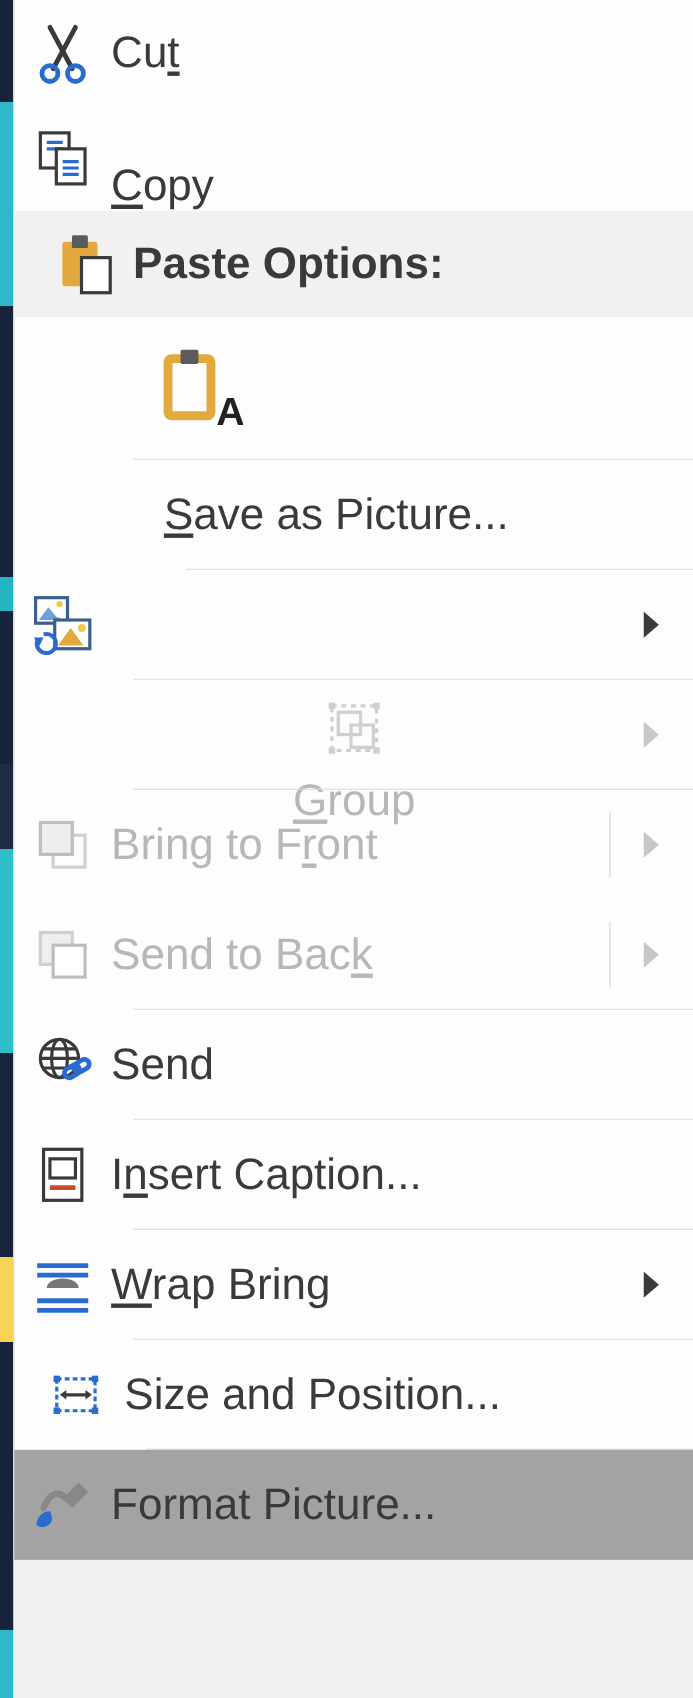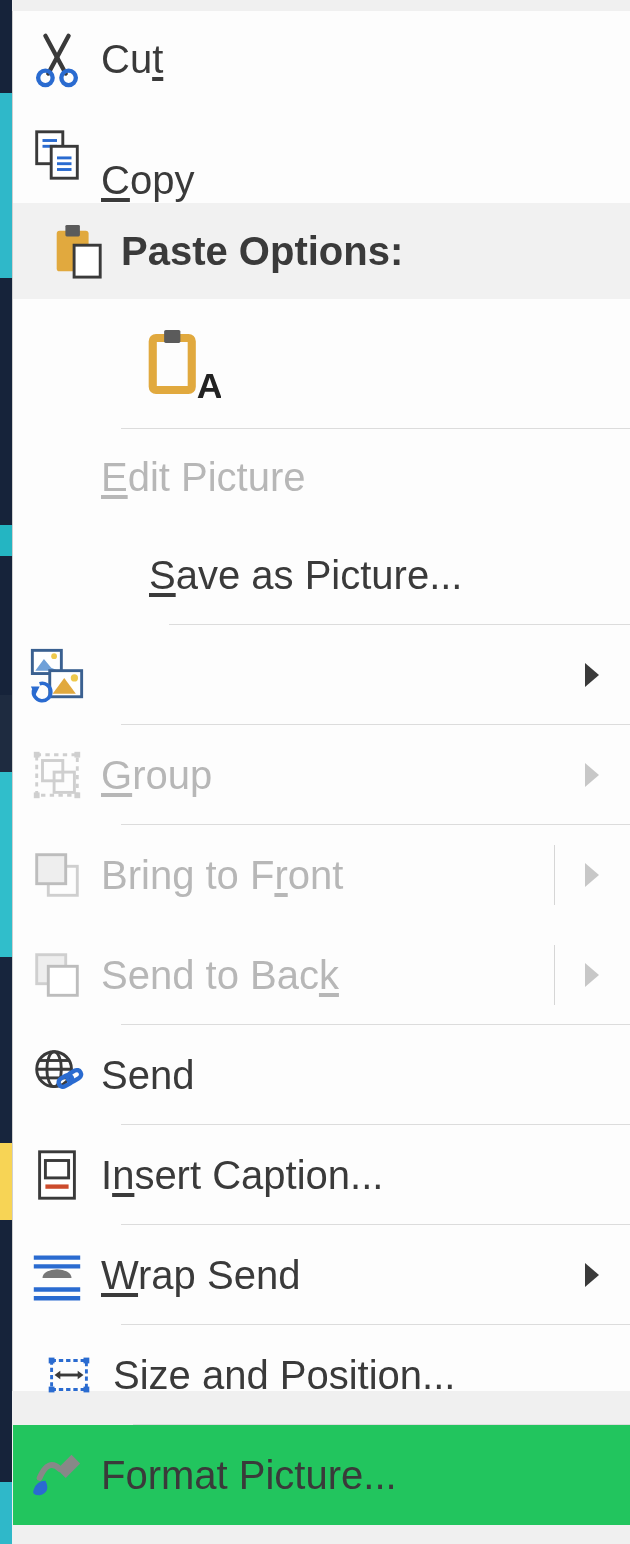--- a/index.html
+++ b/index.html
@@ -1,25 +1,25 @@
 <!DOCTYPE html>
 <html><head>
 <meta charset="utf-8">
 <style>
 html,body{margin:0;padding:0;background:#f0f0f0;}
 body{width:630px;height:1544px;font-family:"Segoe UI",Tahoma,Arial,sans-serif;font-size:40px;color:#3a3a3a;overflow:hidden;}
 .edge-strip{position:absolute;left:0;top:0;width:12px;height:1544px;background:linear-gradient(#16233a 0 6%,#2fb8c9 6% 18%,#16233a 18% 34%,#24b5c2 34% 36%,#16233a 36% 45%,#1e2b40 45% 50%,#30becb 50% 62%,#17253d 62% 74%,#f7d455 74% 79%,#16233a 79% 96%,#2fb8c9 96% 100%);}
-.menu{position:absolute;left:12px;top:11px;width:618px;height:1380px;background:#fdfdfd;border-left:1px solid #d0d0d0;}
+.menu{position:absolute;left:12px;top:0;width:618px;height:1380px;background:#fdfdfd;border-left:1px solid #d0d0d0;}
 .row{height:100px;display:flex;align-items:center;position:relative;}
 .icon-cell{width:88px;display:flex;align-items:center;justify-content:center;height:100%;flex:0 0 88px;}
 .label{flex:1 1 auto;white-space:nowrap;}
 .sep{position:absolute;left:108px;right:0;bottom:0;height:1px;background:#dcdcdc;}
 .row.header{background:#f1f1f1;height:100px;padding-left:20px;}
 .row.header .label{font-weight:600;}
-.row.hover{background:#22c55e;align-items:center;}
+.row.hover{background:#a3a3a3;align-items:center;}
 .disabled{color:#b7b7b7;}
 .arrow{position:absolute;right:28px;top:50%;transform:translateY(-50%);}
 .arrow svg{display:block;}
 .arrow.disabled svg polygon{fill:#c7c7c7;}
 .divider{position:absolute;right:76px;top:20%;height:60%;width:1px;background:#d6d6d6;}
 .u{text-decoration:underline;text-underline-offset:4px;}
 
 .opt-row{height:130px;}
 .opt-btn{margin-left:130px;margin-top:8px;display:inline-block;}
 
@@ -74,24 +74,20 @@
     <span class="opt-btn">
       <svg width="78" height="78" viewBox="0 0 48 48">
           <rect x="6" y="8" width="24" height="32" rx="2" fill="none" stroke="#e1a93e" stroke-width="5"></rect>
           <rect x="13" y="3" width="10" height="8" rx="1" fill="#5b5b5b"></rect>
           <text x="33" y="45" font-family="Segoe UI,Arial" font-size="22" font-weight="700" fill="#222">A</text>
         </svg>
     </span>
     <div class="sep"></div>
   </div>
 
-  <div class="row" style="height:96px;">
-    <span class="icon-cell"></span>
-    <span class="label disabled"><span class="u">E</span><span>dit Picture</span></span>
-  </div>
 
   <div class="row" style="height:100px;margin-left:48px;">
     <span class="icon-cell"></span>
     <span class="label"><span class="u">S</span><span>ave as Picture...</span></span>
     <div class="sep"></div>
   </div>
 
   <div class="row" style="height:100px;">
     <span class="icon-cell">
       <svg viewBox="0 0 40 40">
@@ -106,21 +102,21 @@
         </svg>
     </span>
     <span class="arrow">
         <svg width="18" height="24">
           <polygon points="0,0 14,12 0,24" fill="#3a3a3a"></polygon>
         </svg>
       </span>
     <div class="sep"></div>
   </div>
 
-  <div class="row" style="height:100px;">
+  <div class="row" style="height:100px;flex-direction:column;">
     <span class="icon-cell">
       <svg viewBox="0 0 40 40">
           <rect x="6" y="6" width="28" height="28" fill="none" stroke="#cfcfcf" stroke-width="2" stroke-dasharray="3 3"></rect>
           <rect x="10" y="10" width="14" height="14" fill="none" stroke="#cfcfcf" stroke-width="2"></rect>
           <rect x="18" y="18" width="14" height="14" fill="none" stroke="#cfcfcf" stroke-width="2"></rect>
           <rect x="4" y="4" width="4" height="4" fill="#cfcfcf"></rect>
           <rect x="32" y="4" width="4" height="4" fill="#cfcfcf"></rect>
           <rect x="4" y="32" width="4" height="4" fill="#cfcfcf"></rect>
           <rect x="32" y="32" width="4" height="4" fill="#cfcfcf"></rect>
         </svg>
@@ -200,21 +196,21 @@
   <div class="row" style="height:100px;">
     <span class="icon-cell">
       <svg viewBox="0 0 40 40">
           <line x1="4" y1="8" x2="36" y2="8" stroke="#2a6bd0" stroke-width="3"></line>
           <line x1="4" y1="14" x2="36" y2="14" stroke="#2a6bd0" stroke-width="3"></line>
           <path d="M10 22 a10 6 0 0 1 20 0" fill="#777"></path>
           <line x1="4" y1="30" x2="36" y2="30" stroke="#2a6bd0" stroke-width="3"></line>
           <line x1="4" y1="36" x2="36" y2="36" stroke="#2a6bd0" stroke-width="3"></line>
         </svg>
     </span>
-    <span class="label"><span class="u">W</span><span>rap Send</span></span>
+    <span class="label"><span class="u">W</span><span>rap Bring</span></span>
     <span class="arrow">
         <svg width="18" height="24">
           <polygon points="0,0 14,12 0,24" fill="#3a3a3a"></polygon>
         </svg>
       </span>
     <div class="sep"></div>
   </div>
 
   <div class="row" style="height:100px;margin-left:12px;">
     <span class="icon-cell">

